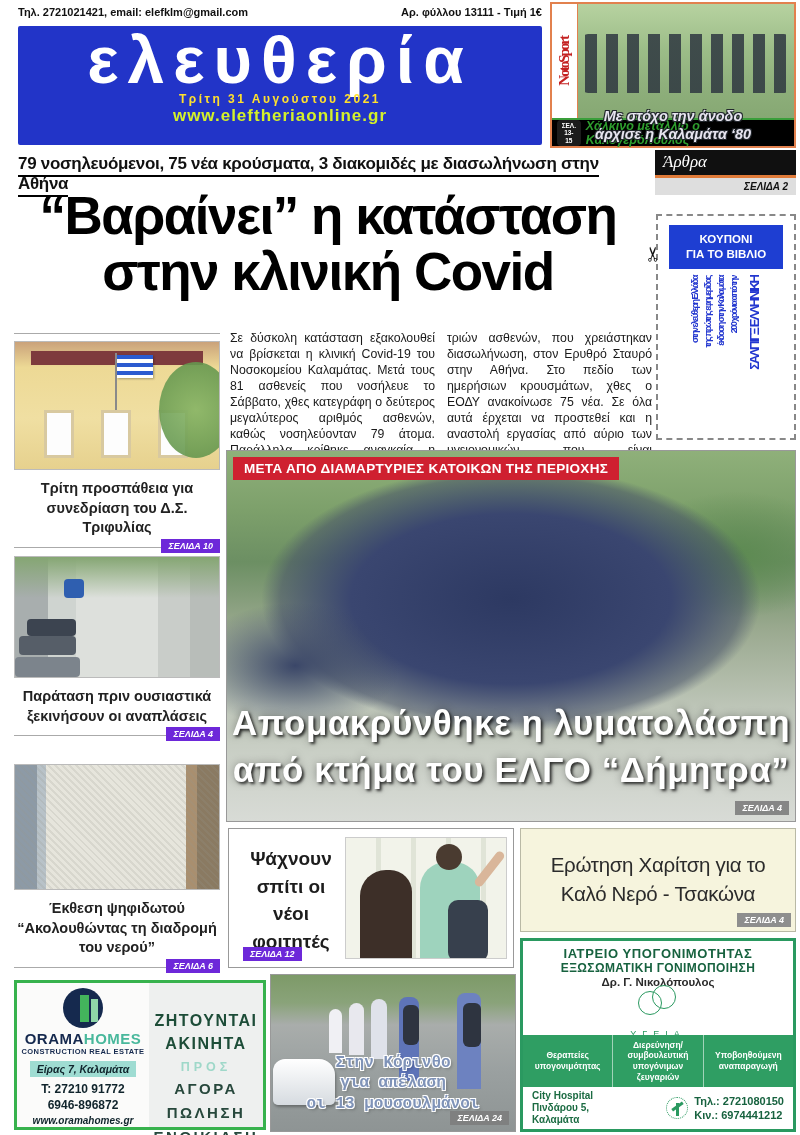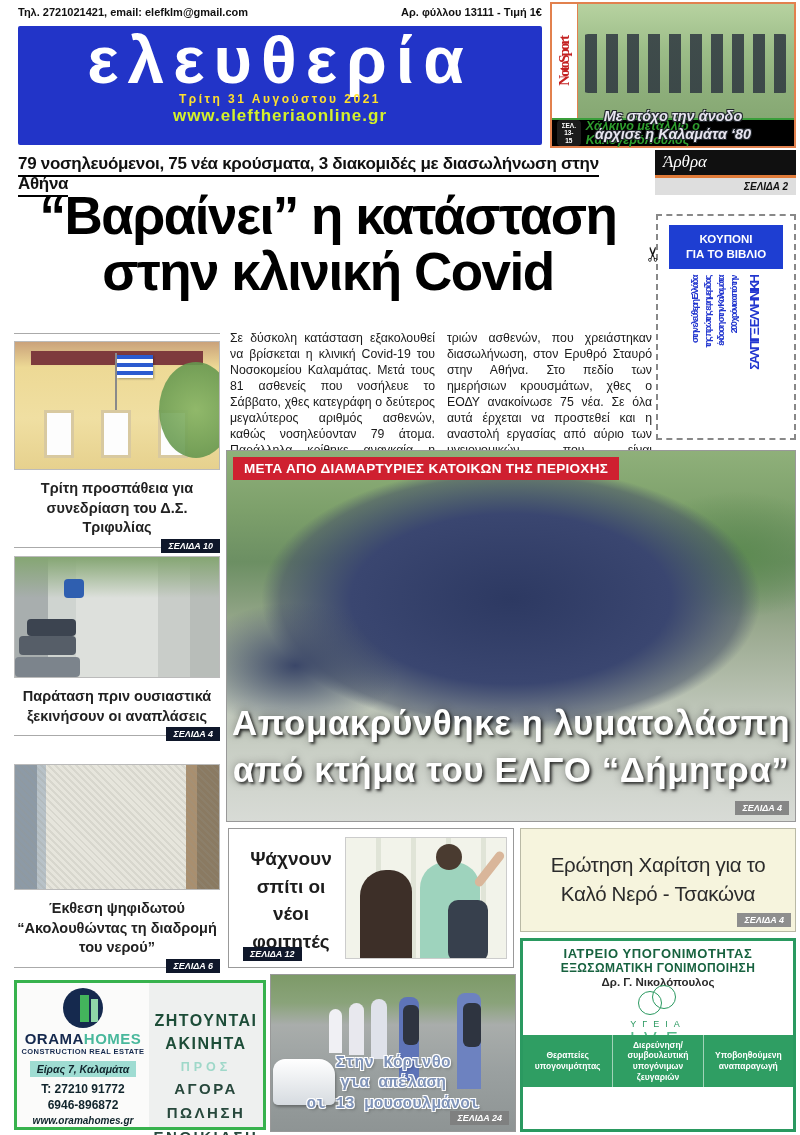--- a/index.html
+++ b/index.html
@@ -67,21 +67,21 @@
   .col1 { left:230px; } .col2 { left:447px; }
   .pageref { font-weight:bold; white-space:nowrap; }
   .refsq { display:inline-block; width:9px; height:9px; background:#cc1f2f; margin:0 4px 0 10px; vertical-align:-1px; }
 
   
   .side-rule { position:absolute; left:14px; top:333px; width:206px; border-top:1px solid #aaa; }
   .s-item { position:absolute; left:14px; width:206px; }
   .s-photo { width:206px; border:1px solid #bbb; position:relative; overflow:hidden; }
   .s-cap { margin-top:9px; text-align:center; font-weight:bold; font-size:14.5px; line-height:1.35; color:#222; }
   .badge-row { position:relative; border-top:1px solid #aaa; margin-top:9px; height:10px; }
-  .page-badge { position:absolute; right:0; top:-9px; background:#0f172a; color:#fff; font-size:9px;
+  .page-badge { position:absolute; right:0; top:-9px; background:#6d28d9; color:#fff; font-size:9px;
     font-weight:bold; font-style:italic; padding:2px 7px; }
 
   
   .ph-building { height:129px; background:linear-gradient(180deg,#caa27a 0%, #edd995 20%, #f0dfa2 60%, #e6d18e 100%); }
   .ph-roof { position:absolute; left:8%; right:8%; top:7%; height:11%; background:#7e3b3d; }
   .ph-pole { position:absolute; left:49%; top:9%; width:2px; height:58%; background:#8a8a8a; }
   .ph-flag { position:absolute; left:50%; top:10%; width:36px; height:23px;
     background:repeating-linear-gradient(180deg,#2b5bd0 0 4px,#fff 4px 8px); box-shadow:1px 1px 2px rgba(0,0,0,.3); }
   .ph-win { position:absolute; bottom:9%; width:30px; height:48px; background:#fdfdfd; border:3px solid #d8c9a0; }
   .ph-tree { position:absolute; right:-14px; top:16%; width:74px; height:96px; border-radius:50%;
@@ -131,21 +131,21 @@
 
   
   .ivf { position:absolute; left:520px; top:938px; width:276px; height:194px; border:3px solid #2a9960; background:#fff; text-align:center; }
   .ivf-t1 { margin-top:5px; font-size:13px; font-weight:bold; color:#17623f; letter-spacing:.6px; }
   .ivf-t2 { font-size:12px; font-weight:bold; color:#17623f; letter-spacing:.4px; }
   .ivf-doc { font-size:11.5px; font-weight:bold; color:#2a2a2a; margin-top:1px; }
   .ivf-logo { height:62px; position:relative; }
   .ivf-circles { position:relative; width:40px; height:26px; margin:3px auto 0; }
   .ivf-circles i { position:absolute; width:24px; height:24px; border:1px solid #2a9960; border-radius:50%; background:transparent; }
   .ivf-circles i:nth-child(1){ left:0; top:0; } .ivf-circles i:nth-child(2){ left:14px; top:-6px; }
-  .ivf-logo-top { font-size:9px; color:#2a9960; letter-spacing:6px; margin-top:2px; }
+  .ivf-logo-top { font-size:9px; color:#2a9960; letter-spacing:6px; margin-top:12px; }
   .ivf-logo-main { font-size:19px; color:#57b98a; letter-spacing:9px; line-height:1; }
   .ivf-logo-sub { font-size:5px; color:#2a9960; letter-spacing:3px; }
   .ivf-band { position:absolute; left:0; right:0; bottom:42px; height:52px; background:#2f9e63; display:flex; }
   .ivf-band div { flex:1; color:#fff; font-weight:bold; font-size:8.5px; line-height:1.25;
     display:flex; align-items:center; justify-content:center; padding:2px; }
   .ivf-band div + div { border-left:1px solid rgba(255,255,255,.55); }
   .ivf-bottom { position:absolute; left:0; right:0; bottom:0; height:42px; display:flex; align-items:center; padding:0 9px; }
   .ivf-addr { text-align:left; font-size:10px; font-weight:bold; color:#1b6b42; line-height:1.2; flex:1; }
   .ivf-plant { width:22px; height:22px; border:1px dotted #2a9960; border-radius:50%; position:relative; margin:0 6px; }
   .ivf-plant::after { content:""; position:absolute; left:9px; top:5px; width:3px; height:13px; background:#2a9960; }
@@ -319,20 +319,30 @@
     <div class="ivf-band">
       <div class="pre">Θεραπείες
 υπογονιμότητας</div>
       <div class="pre">Διερεύνηση/
 συμβουλευτική
 υπογόνιμων
 ζευγαριών</div>
       <div class="pre">Υποβοηθούμενη
 αναπαραγωγή</div>
     </div>
+    <div class="ivf-bottom">
+      <div class="ivf-addr pre">City Hospital
+Πινδάρου 5,
+Καλαμάτα</div>
+      <div class="ivf-plant"></div>
+      <div class="ivf-tel">
+        <div>Τηλ.: 2721080150</div>
+        <div>Κιν.: 6974441212</div>
+      </div>
+    </div>
   </div>
 
   <div class="orama">
     <div class="orama-left">
       <div class="orama-logo"></div>
       <div class="orama-brand">
         <span class="b1">ORAMA</span><span class="b2">HOMES</span>
       </div>
       <div class="orama-tag">CONSTRUCTION REAL ESTATE</div>
       <div><span class="orama-addr">Είρας 7, Καλαμάτα</span></div>

